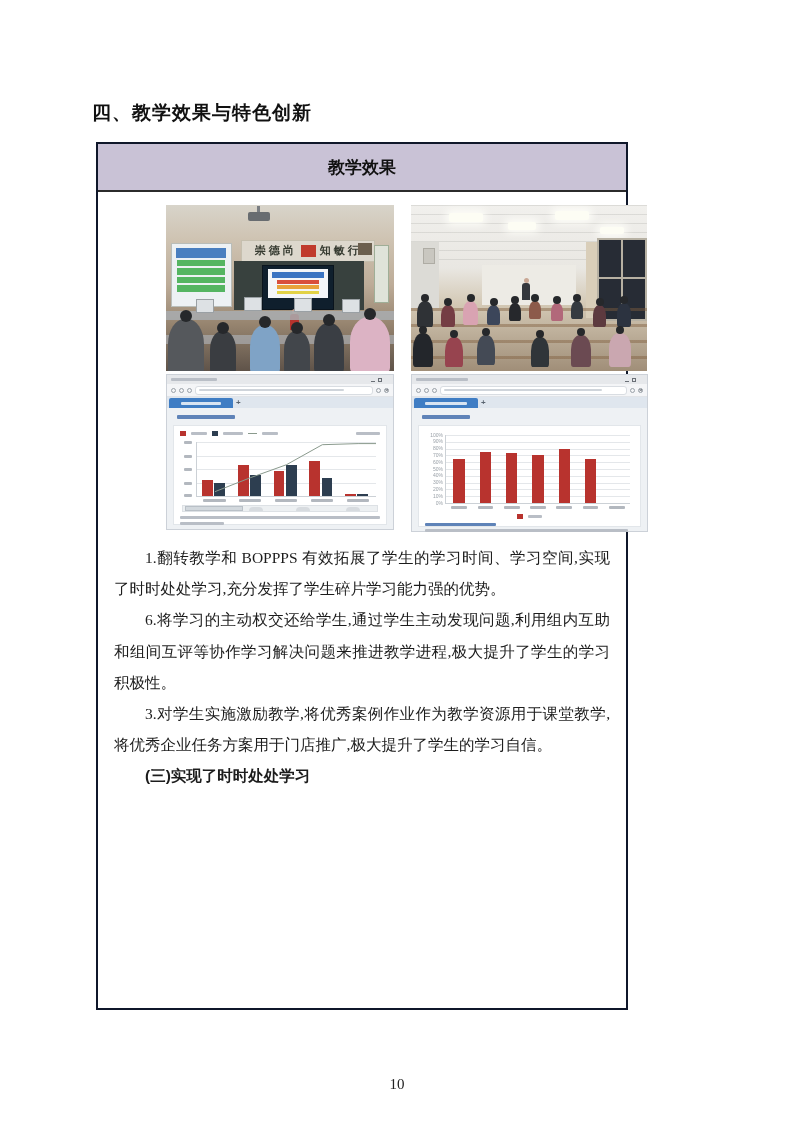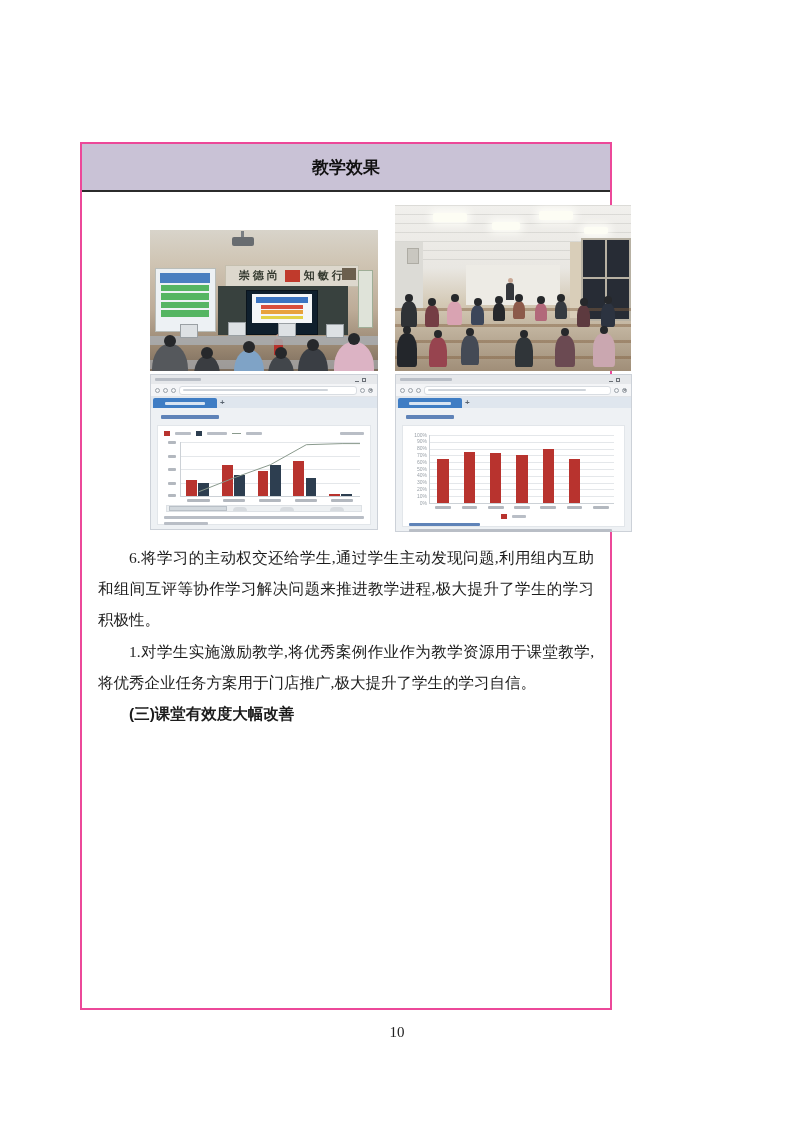--- a/index.html
+++ b/index.html
@@ -1,34 +1,34 @@
 <!DOCTYPE html>
 <html><head>
 <meta charset="utf-8">
 <style>
   html,body{margin:0;padding:0;background:#ffffff;}
   .page{position:relative;width:794px;height:1123px;background:#fff;overflow:hidden;
         font-family:"Liberation Serif","DejaVu Serif",serif;color:#1c1c1c;}
   .title{position:absolute;left:92px;top:100px;margin:0;font-family:"Liberation Sans","DejaVu Sans",sans-serif;
          font-weight:bold;font-size:19px;letter-spacing:1px;color:#111;}
-  .doc-table{position:absolute;left:80px;top:142px;width:532px;height:868px;border:2px solid #ec4899;box-sizing:border-box;}
+  .doc-table{position:absolute;left:96px;top:142px;width:532px;height:868px;border:2px solid #0f172a;box-sizing:border-box;}
   .thead{height:46px;background:#c9c2d6;border-bottom:2px solid #2b2b2b;display:flex;align-items:center;justify-content:center;
          font-family:"Liberation Sans","DejaVu Sans",sans-serif;font-weight:bold;font-size:17px;color:#111;}
   .tbody{position:relative;height:816px;background:#fff;}
 
   
   .tile{position:absolute;overflow:hidden;}
   #tile-photo-1{left:68px;top:13px;width:228px;height:166px;}
   #tile-photo-2{left:313px;top:13px;width:236px;height:166px;}
   #tile-shot-1{left:68px;top:182px;width:228px;height:156px;}
   #tile-shot-2{left:313px;top:182px;width:237px;height:158px;}
 
   
   .p1{position:relative;width:100%;height:100%;
-      background:linear-gradient(180deg,#d8d4ca 0%,#cfc4b3 20%,#bdac98 48%,#96846f 72%,#5f5349 100%);margin-top:25px;}
+      background:linear-gradient(180deg,#d8d4ca 0%,#cfc4b3 20%,#bdac98 48%,#96846f 72%,#5f5349 100%);}
   .p1 .projector{position:absolute;left:36%;top:4%;width:22px;height:9px;background:#686c70;border-radius:2px;}
   .p1 .projector:before{content:"";position:absolute;left:9px;top:-6px;width:3px;height:6px;background:#7a7e82;}
   .p1 .screen{position:absolute;left:2%;top:23%;width:26%;height:37%;background:#edf1f4;border:1px solid #b9bdb9;}
   .p1 .screen .sh{height:16%;background:#4a7fc0;margin:6% 8% 4% 8%;}
   .p1 .screen .sr{height:10%;background:#55b562;margin:4% 10% 0 10%;}
   .p1 .banner{position:absolute;left:33%;top:21%;width:58%;height:12%;background:#ddd8cd;border:1px solid #c5bfae;
       display:flex;align-items:center;justify-content:center;gap:4px;
       font-family:"Liberation Sans",sans-serif;font-weight:bold;font-size:11px;letter-spacing:3px;color:#34392f;}
   .p1 .banner .red{display:inline-block;width:15px;height:12px;background:#c03a2c;}
   .p1 .banner .seal{position:absolute;right:2px;top:2px;width:14px;height:12px;background:#6b5f4e;}
@@ -101,27 +101,28 @@
   .legend-row{display:flex;align-items:center;justify-content:center;gap:5px;height:8px;}
   .legend-row .swatch{width:6px;height:5px;}
   .slider{position:relative;height:7px;background:#edf0f2;border:1px solid #dde1e5;box-sizing:border-box;}
   .slider .sel{position:absolute;left:2px;top:0;height:100%;width:30%;background:#d2d8dd;border:1px solid #b9c0c7;box-sizing:border-box;}
   .slider .hump{position:absolute;bottom:0;width:14px;height:4px;background:#d7dbdf;border-radius:7px 7px 0 0;}
 
   .text-block{position:absolute;left:16px;right:16px;top:350px;
       font-size:15.5px;line-height:31.2px;text-align:justify;}
   .text-block p{margin:0;text-indent:2em;}
   .text-block p.h{font-family:"Liberation Sans","DejaVu Sans",sans-serif;font-weight:bold;text-align:left;}
-  .pageno{position:absolute;left:0;top:1024px;width:100%;text-align:center;font-size:15px;color:#222;}
+  .pageno{position:absolute;left:0;top:1076px;width:100%;text-align:center;font-size:15px;color:#222;}
 </style>
 </head>
 <body>
 
 <div class="page">
 
+  <h1 class="title">四、教学效果与特色创新</h1>
 
   <div class="doc-table">
     <div class="thead">教学效果</div>
 
     <div class="tbody">
 
       <div class="tile" id="tile-photo-1">
         <div class="p1">
           <div class="projector"></div>
           <div class="screen">
@@ -383,22 +384,23 @@
                 <div class="sk b" style="width:34%;height:3px;"></div>
                 <div class="sk" style="width:97%;height:3px;margin-top:3px;"></div>
 
               </div>
             </div>
           </div>
         </div>
       </div>
 
       <div class="text-block">
+        <p>1.翻转教学和 BOPPPS 有效拓展了学生的学习时间、学习空间,实现了时时处处学习,充分发挥了学生碎片学习能力强的优势。</p>
         <p>6.将学习的主动权交还给学生,通过学生主动发现问题,利用组内互助和组间互评等协作学习解决问题来推进教学进程,极大提升了学生的学习积极性。</p>
-        <p>1.对学生实施激励教学,将优秀案例作业作为教学资源用于课堂教学,将优秀企业任务方案用于门店推广,极大提升了学生的学习自信。</p>
-        <p class="h">(三)课堂有效度大幅改善</p>
+        <p>3.对学生实施激励教学,将优秀案例作业作为教学资源用于课堂教学,将优秀企业任务方案用于门店推广,极大提升了学生的学习自信。</p>
+        <p class="h">(三)实现了时时处处学习</p>
       </div>
 
     </div>
   </div>
 
   <div class="pageno">10</div>
 </div>
 
 </body></html>

